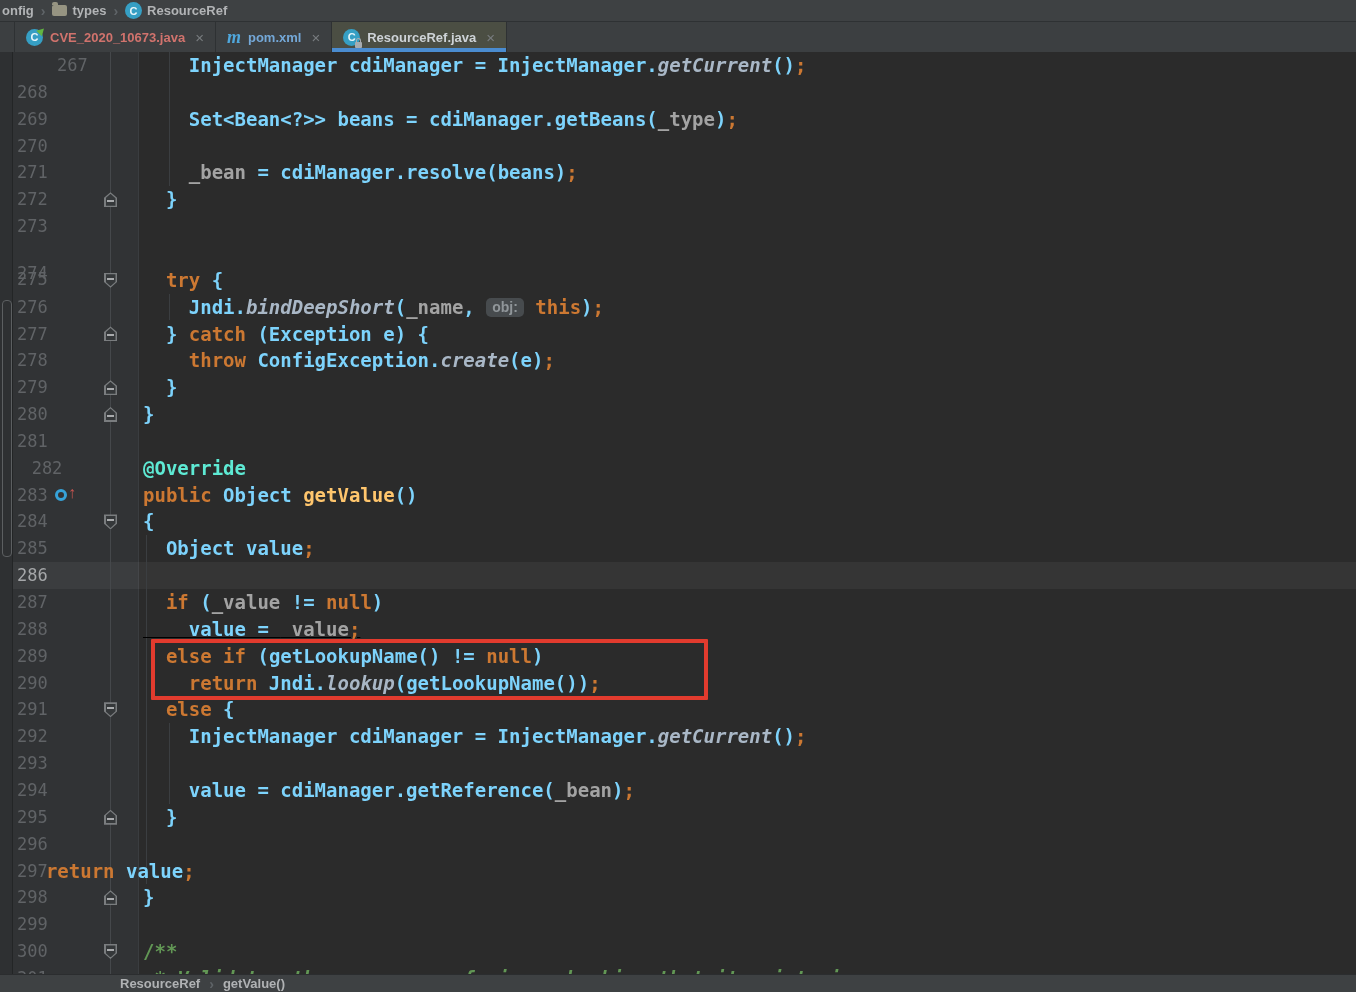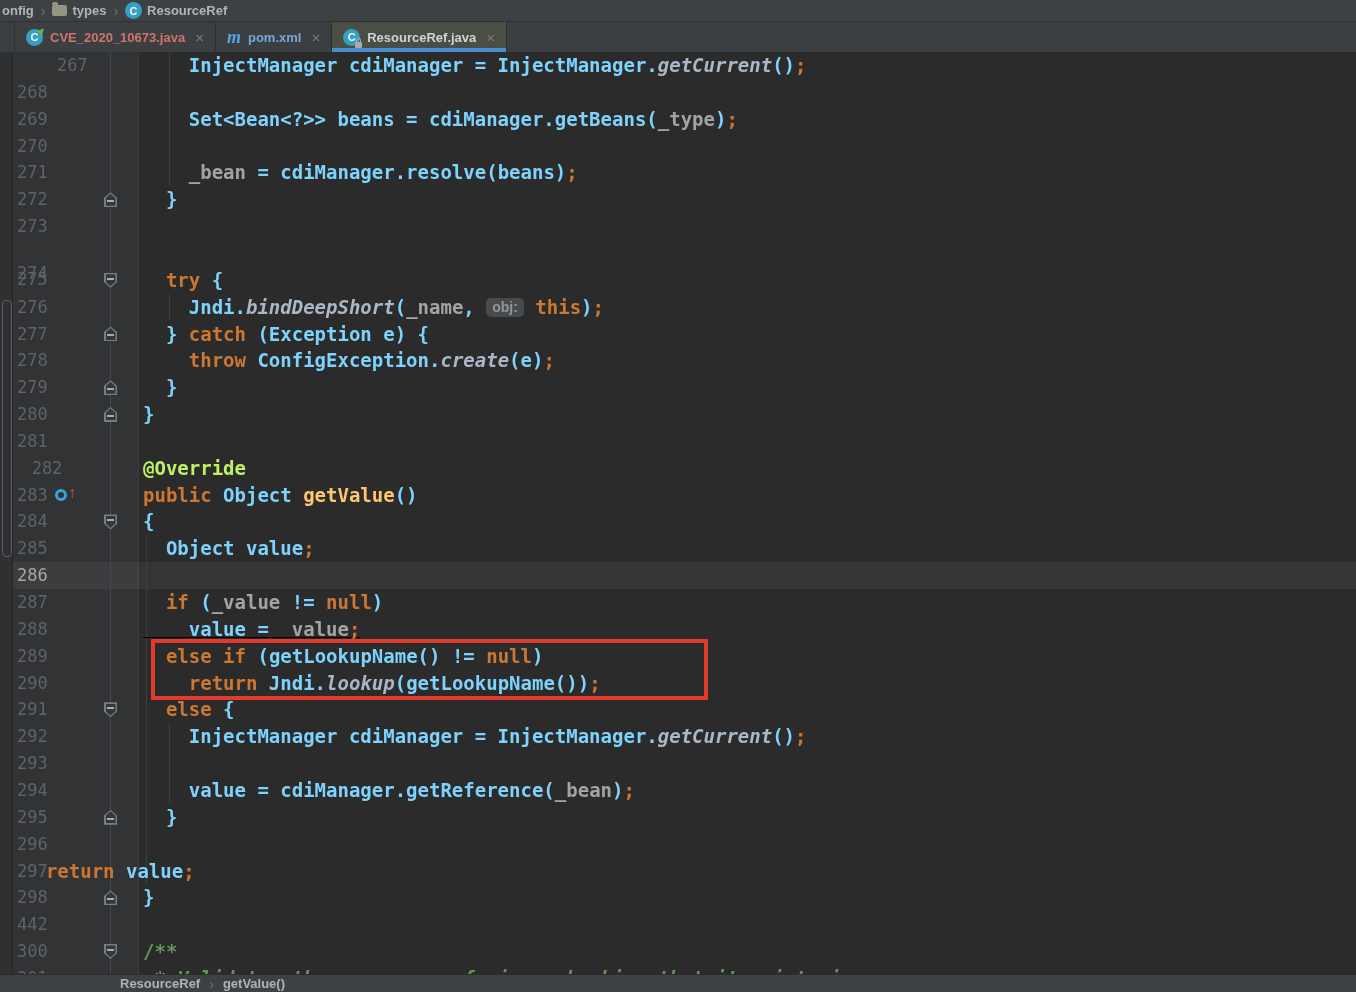--- a/index.html
+++ b/index.html
@@ -42,21 +42,21 @@
   .strip-thumb{position:absolute;left:2px;top:248px;width:8px;height:255px;border:1px solid #5c5f61;border-radius:4px;}
   .gutter{position:absolute;left:13px;top:0;width:126px;height:100%;background:#313335;border-right:1px solid #3a3d40;box-sizing:border-box;}
   .fold-line{position:absolute;left:110px;top:0;bottom:0;width:1px;background:#45484b;z-index:2;}
   .caret-row{position:absolute;left:13px;width:1343px;background:rgba(255,255,255,0.05);z-index:1;}
   .line-num{position:absolute;left:17px;width:60px;font-family:"DejaVu Sans Mono",monospace;
     font-size:17px;color:#606366;z-index:3;cursor:pointer;}
   .line-num.current{color:#a5a7a9;}
   .code-line{position:absolute;left:0;right:0;padding-left:143px;white-space:pre;
     font-family:"DejaVu Sans Mono",monospace;font-size:19px;font-weight:bold;z-index:3;cursor:text;}
   .t-d{color:#7dd3fc}.t-di{color:#a9b7c6;font-style:italic}
-  .t-k{color:#cc7832}.t-f{color:#a3a3a3}.t-a{color:#bef264}
+  .t-k{color:#cc7832}.t-f{color:#a3a3a3}.t-a{color:#5eead4}
   .t-m{color:#ffc66d}.t-c{color:#629755}.t-ci{color:#629755;font-style:italic}
   .t-hint{background:#474b4e;color:#90969a;border-radius:5px;padding:1px 6px;
     font-family:"Liberation Sans",sans-serif;font-size:14px;font-weight:bold;font-style:normal;
     display:inline-block;line-height:17px;vertical-align:2px;}
   .indent-guide{position:absolute;width:1px;background:#3b3e41;z-index:2;}
   .fold-marker{position:absolute;left:104px;width:13px;height:15px;z-index:4;cursor:pointer;}
   .fm-outer{position:absolute;inset:0;background:#7a7d7f;}
   .fm-inner{position:absolute;inset:1.5px;background:#35383a;}
   .fm-start .fm-outer,.fm-start .fm-inner{clip-path:polygon(0 0,100% 0,100% 62%,50% 100%,0 62%);}
   .fm-end .fm-outer,.fm-end .fm-inner{clip-path:polygon(0 38%,50% 0,100% 38%,100% 100%,0 100%);}
@@ -151,21 +151,21 @@
       <div class="line-num" style="top: 590.7px; line-height: 26.85px;">289</div>
       <div class="line-num" style="top: 617.55px; line-height: 26.85px;">290</div>
       <div class="line-num" style="top: 644.4px; line-height: 26.85px;">291</div>
       <div class="line-num" style="top: 671.25px; line-height: 26.85px;">292</div>
       <div class="line-num" style="top: 698.1px; line-height: 26.85px;">293</div>
       <div class="line-num" style="top: 724.95px; line-height: 26.85px;">294</div>
       <div class="line-num" style="top: 751.8px; line-height: 26.85px;">295</div>
       <div class="line-num" style="top: 778.65px; line-height: 26.85px;">296</div>
       <div class="line-num" style="top: 805.5px; line-height: 26.85px;">297</div>
       <div class="line-num" style="top: 832.35px; line-height: 26.85px;">298</div>
-      <div class="line-num" style="top: 859.2px; line-height: 26.85px;">442</div>
+      <div class="line-num" style="top: 859.2px; line-height: 26.85px;">299</div>
       <div class="line-num" style="top: 886.05px; line-height: 26.85px;">300</div>
       <div class="line-num" style="top: 912.9px; line-height: 26.85px;">301</div>
     </div>
   <div id="code-content">
       <div class="code-line" style="top: 0px; height: 26.85px; line-height: 26.85px;"><span class="t-d">    InjectManager cdiManager = InjectManager.</span><span class="t-di">getCurrent</span><span class="t-d">()</span><span class="t-k">;</span></div>
       <div class="code-line" style="top: 26.85px; height: 26.85px; line-height: 26.85px;"></div>
       <div class="code-line" style="top: 53.7px; height: 26.85px; line-height: 26.85px;"><span class="t-d">    Set&lt;Bean&lt;?&gt;&gt; beans = cdiManager.getBeans(</span><span class="t-f">_type</span><span class="t-d">)</span><span class="t-k">;</span></div>
       <div class="code-line" style="top: 80.55px; height: 26.85px; line-height: 26.85px;"></div>
       <div class="code-line" style="top: 107.4px; height: 26.85px; line-height: 26.85px;"><span class="t-d">    </span><span class="t-f">_bean</span><span class="t-d"> = cdiManager.resolve(beans)</span><span class="t-k">;</span></div>
       <div class="code-line" style="top: 134.25px; height: 26.85px; line-height: 26.85px;"><span class="t-d">  }</span></div>

